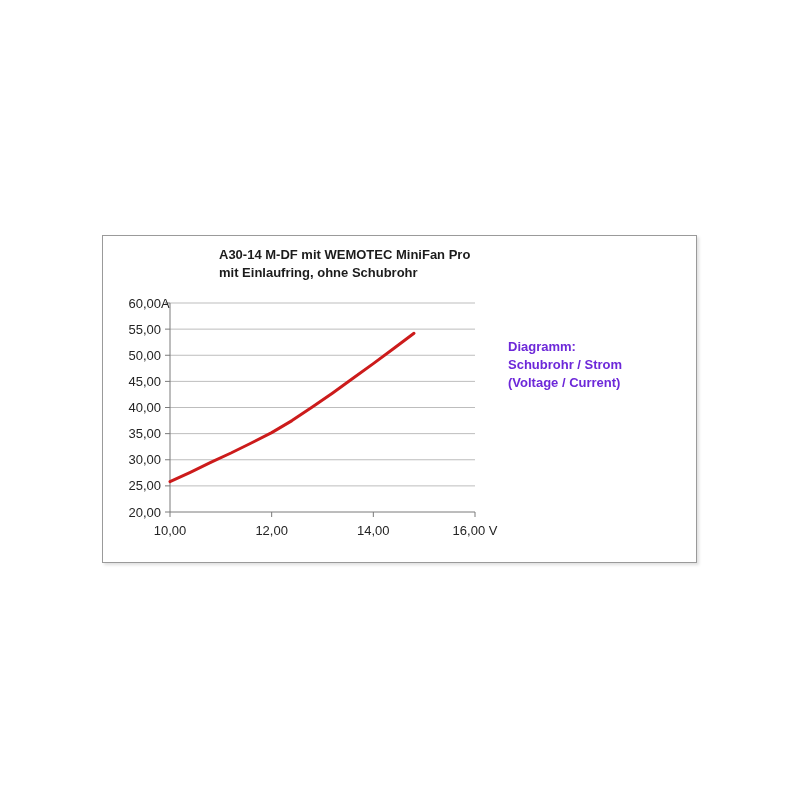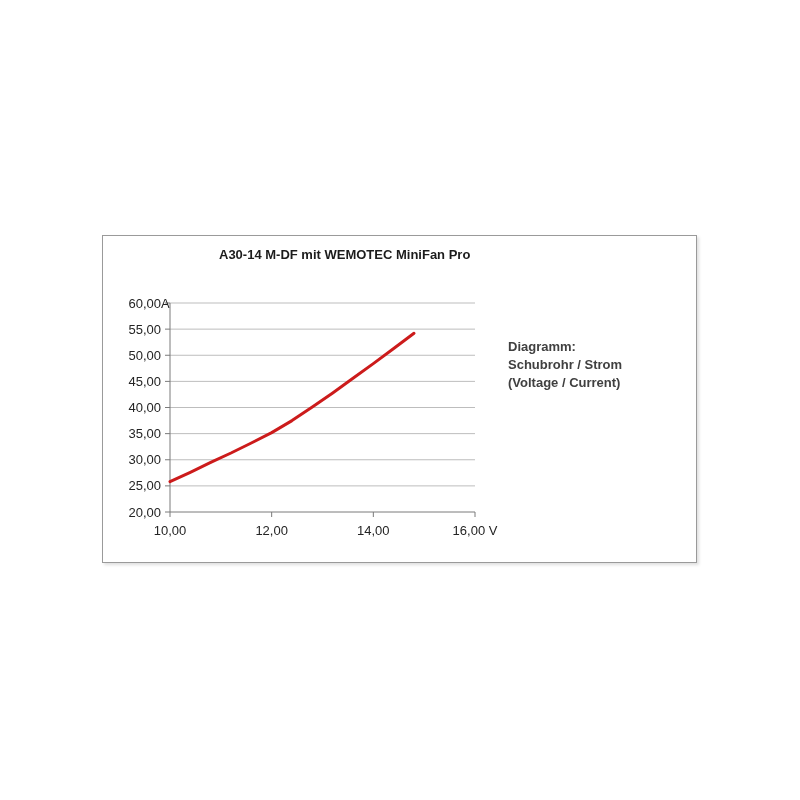--- a/index.html
+++ b/index.html
@@ -35,21 +35,21 @@
     color: #1c1c1c;
     white-space: nowrap;
   }
   .annotation {
     position: absolute;
     left: 405px;
     top: 102px;
     font-size: 13px;
     font-weight: bold;
     line-height: 18px;
-    color: #404040;
+    color: #6d28d9;
     white-space: nowrap;
   }
   .chart-svg {
     position: absolute;
     left: 0;
     top: 0;
     display: block;
   }
   .tick-label {
     font-family: "Liberation Sans", sans-serif;
@@ -58,20 +58,21 @@
   }
 </style>
 </head>
 <body>
 
 <div class="page">
   <div class="frame">
 
     <div class="chart-title">
       <div>A30-14 M-DF mit WEMOTEC MiniFan Pro</div>
+      <div>mit Einlaufring, ohne Schubrohr</div>
     </div>
 
     <svg class="chart-svg" id="chart-svg" width="593" height="326">
         <line x1="62" y1="276" x2="67" y2="276" stroke="#7a7a7a" stroke-width="1"></line>
         <text x="58" y="280.5" text-anchor="end" class="tick-label">20,00</text>
         <line x1="67" y1="249.875" x2="372" y2="249.875" stroke="#bdbdbd" stroke-width="1"></line>
         <line x1="62" y1="249.875" x2="67" y2="249.875" stroke="#7a7a7a" stroke-width="1"></line>
         <text x="58" y="254.375" text-anchor="end" class="tick-label">25,00</text>
         <line x1="67" y1="223.75" x2="372" y2="223.75" stroke="#bdbdbd" stroke-width="1"></line>
         <line x1="62" y1="223.75" x2="67" y2="223.75" stroke="#7a7a7a" stroke-width="1"></line>

